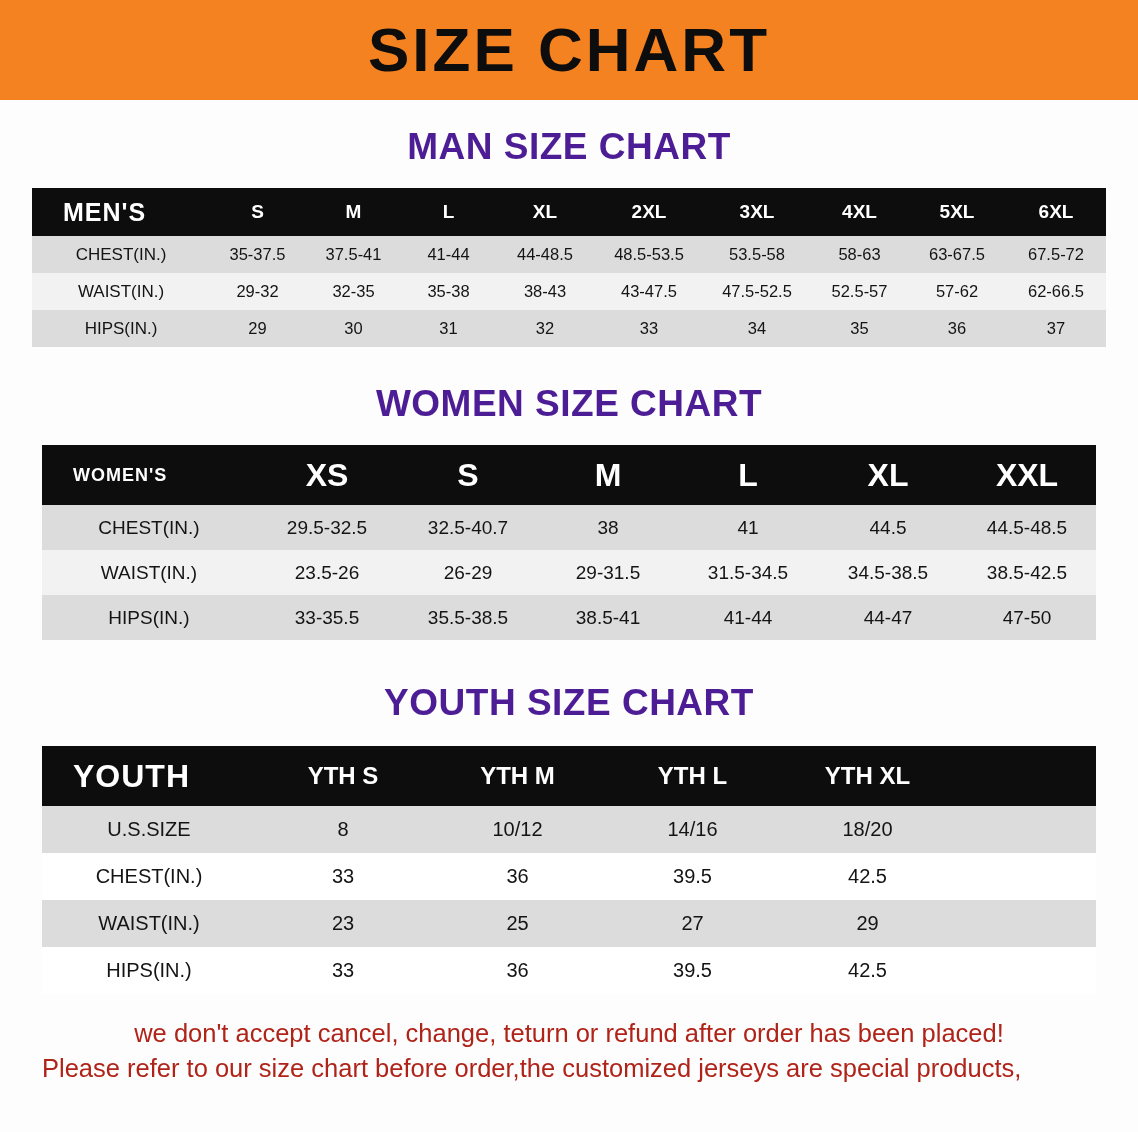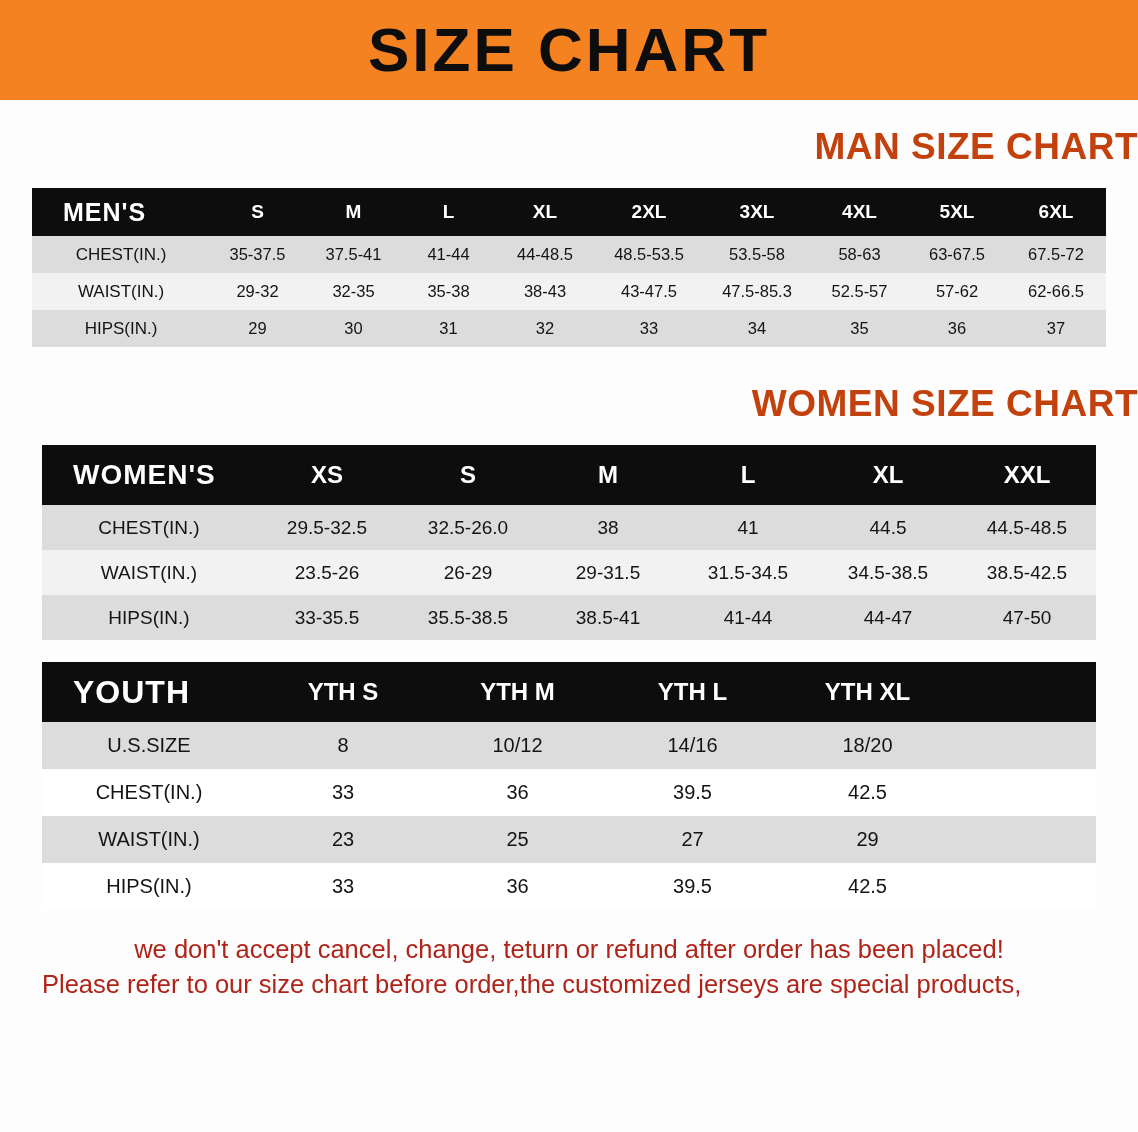--- a/index.html
+++ b/index.html
@@ -31,25 +31,25 @@
   .banner-title {
     font-family: "Liberation Sans", sans-serif;
     font-weight: bold;
     font-size: 62px;
     letter-spacing: 3px;
     color: #0d0d0d;
     line-height: 1;
   }
   
   .section-title {
-    text-align: right;
+    text-align: center;
     font-weight: bold;
     font-size: 37px;
     letter-spacing: 0.5px;
-    color: #c2410c;
+    color: #4c1d95;
   }
   #man-title { margin-top: 26px; }
   #women-title { margin-top: 36px; }
   #youth-title { margin-top: 42px; }
 
   
   table {
     border-collapse: collapse;
     table-layout: fixed;
   }
@@ -81,22 +81,22 @@
 
   
   #men-table { width: 1054px; margin-top: 20px; }
   #men-table thead th { height: 46px; font-size: 19px; }
   #men-table thead th.rowlabel-head { font-size: 25px; }
   #men-table td { height: 35px; font-size: 16.5px; }
   #men-table td.rowlabel { font-size: 17px; }
 
   
   #women-table { width: 1054px; margin-top: 20px; }
-  #women-table thead th { height: 58px; font-size: 24px; }
-  #women-table thead th.rowlabel-head { font-size: 28px; }
+  #women-table thead th { height: 58px; font-size: 32px; }
+  #women-table thead th.rowlabel-head { font-size: 18px; }
   #women-table td { height: 43px; font-size: 19px; }
   #women-table td.rowlabel { font-size: 19px; }
 
   
   #youth-table { width: 1054px; margin-top: 22px; }
   #youth-table thead th { height: 58px; font-size: 24px; }
   #youth-table thead th.rowlabel-head { font-size: 32px; margin-left: 44px; }
   #youth-table td { height: 45px; font-size: 20px; }
   #youth-table td.rowlabel { font-size: 20px; }
   #youth-table tr.row-plain td { background: #ffffff; }
@@ -163,21 +163,21 @@
         <td>63-67.5</td>
         <td>67.5-72</td>
       </tr>
       <tr class="row-plain">
         <td class="rowlabel">WAIST(IN.)</td>
         <td>29-32</td>
         <td>32-35</td>
         <td>35-38</td>
         <td>38-43</td>
         <td>43-47.5</td>
-        <td>47.5-85.3</td>
+        <td>47.5-52.5</td>
         <td>52.5-57</td>
         <td>57-62</td>
         <td>62-66.5</td>
       </tr>
       <tr class="row-shade">
         <td class="rowlabel">HIPS(IN.)</td>
         <td>29</td>
         <td>30</td>
         <td>31</td>
         <td>32</td>
@@ -209,21 +209,21 @@
         <th>M</th>
         <th>L</th>
         <th>XL</th>
         <th>XXL</th>
       </tr>
     </thead>
     <tbody>
       <tr class="row-shade">
         <td class="rowlabel">CHEST(IN.)</td>
         <td>29.5-32.5</td>
-        <td>32.5-26.0</td>
+        <td>32.5-40.7</td>
         <td>38</td>
         <td>41</td>
         <td>44.5</td>
         <td>44.5-48.5</td>
       </tr>
       <tr class="row-plain">
         <td class="rowlabel">WAIST(IN.)</td>
         <td>23.5-26</td>
         <td>26-29</td>
         <td>29-31.5</td>
@@ -236,20 +236,21 @@
         <td>33-35.5</td>
         <td>35.5-38.5</td>
         <td>38.5-41</td>
         <td>41-44</td>
         <td>44-47</td>
         <td>47-50</td>
       </tr>
     </tbody>
   </table>
 
+  <div class="section-title" id="youth-title">YOUTH SIZE CHART</div>
   <table class="chart-table" id="youth-table">
     <colgroup>
       <col style="width:214px">
       <col style="width:174px">
         <col style="width:175px">
         <col style="width:175px">
         <col style="width:175px">
       <col style="width:141px">
     </colgroup>
     <thead>

